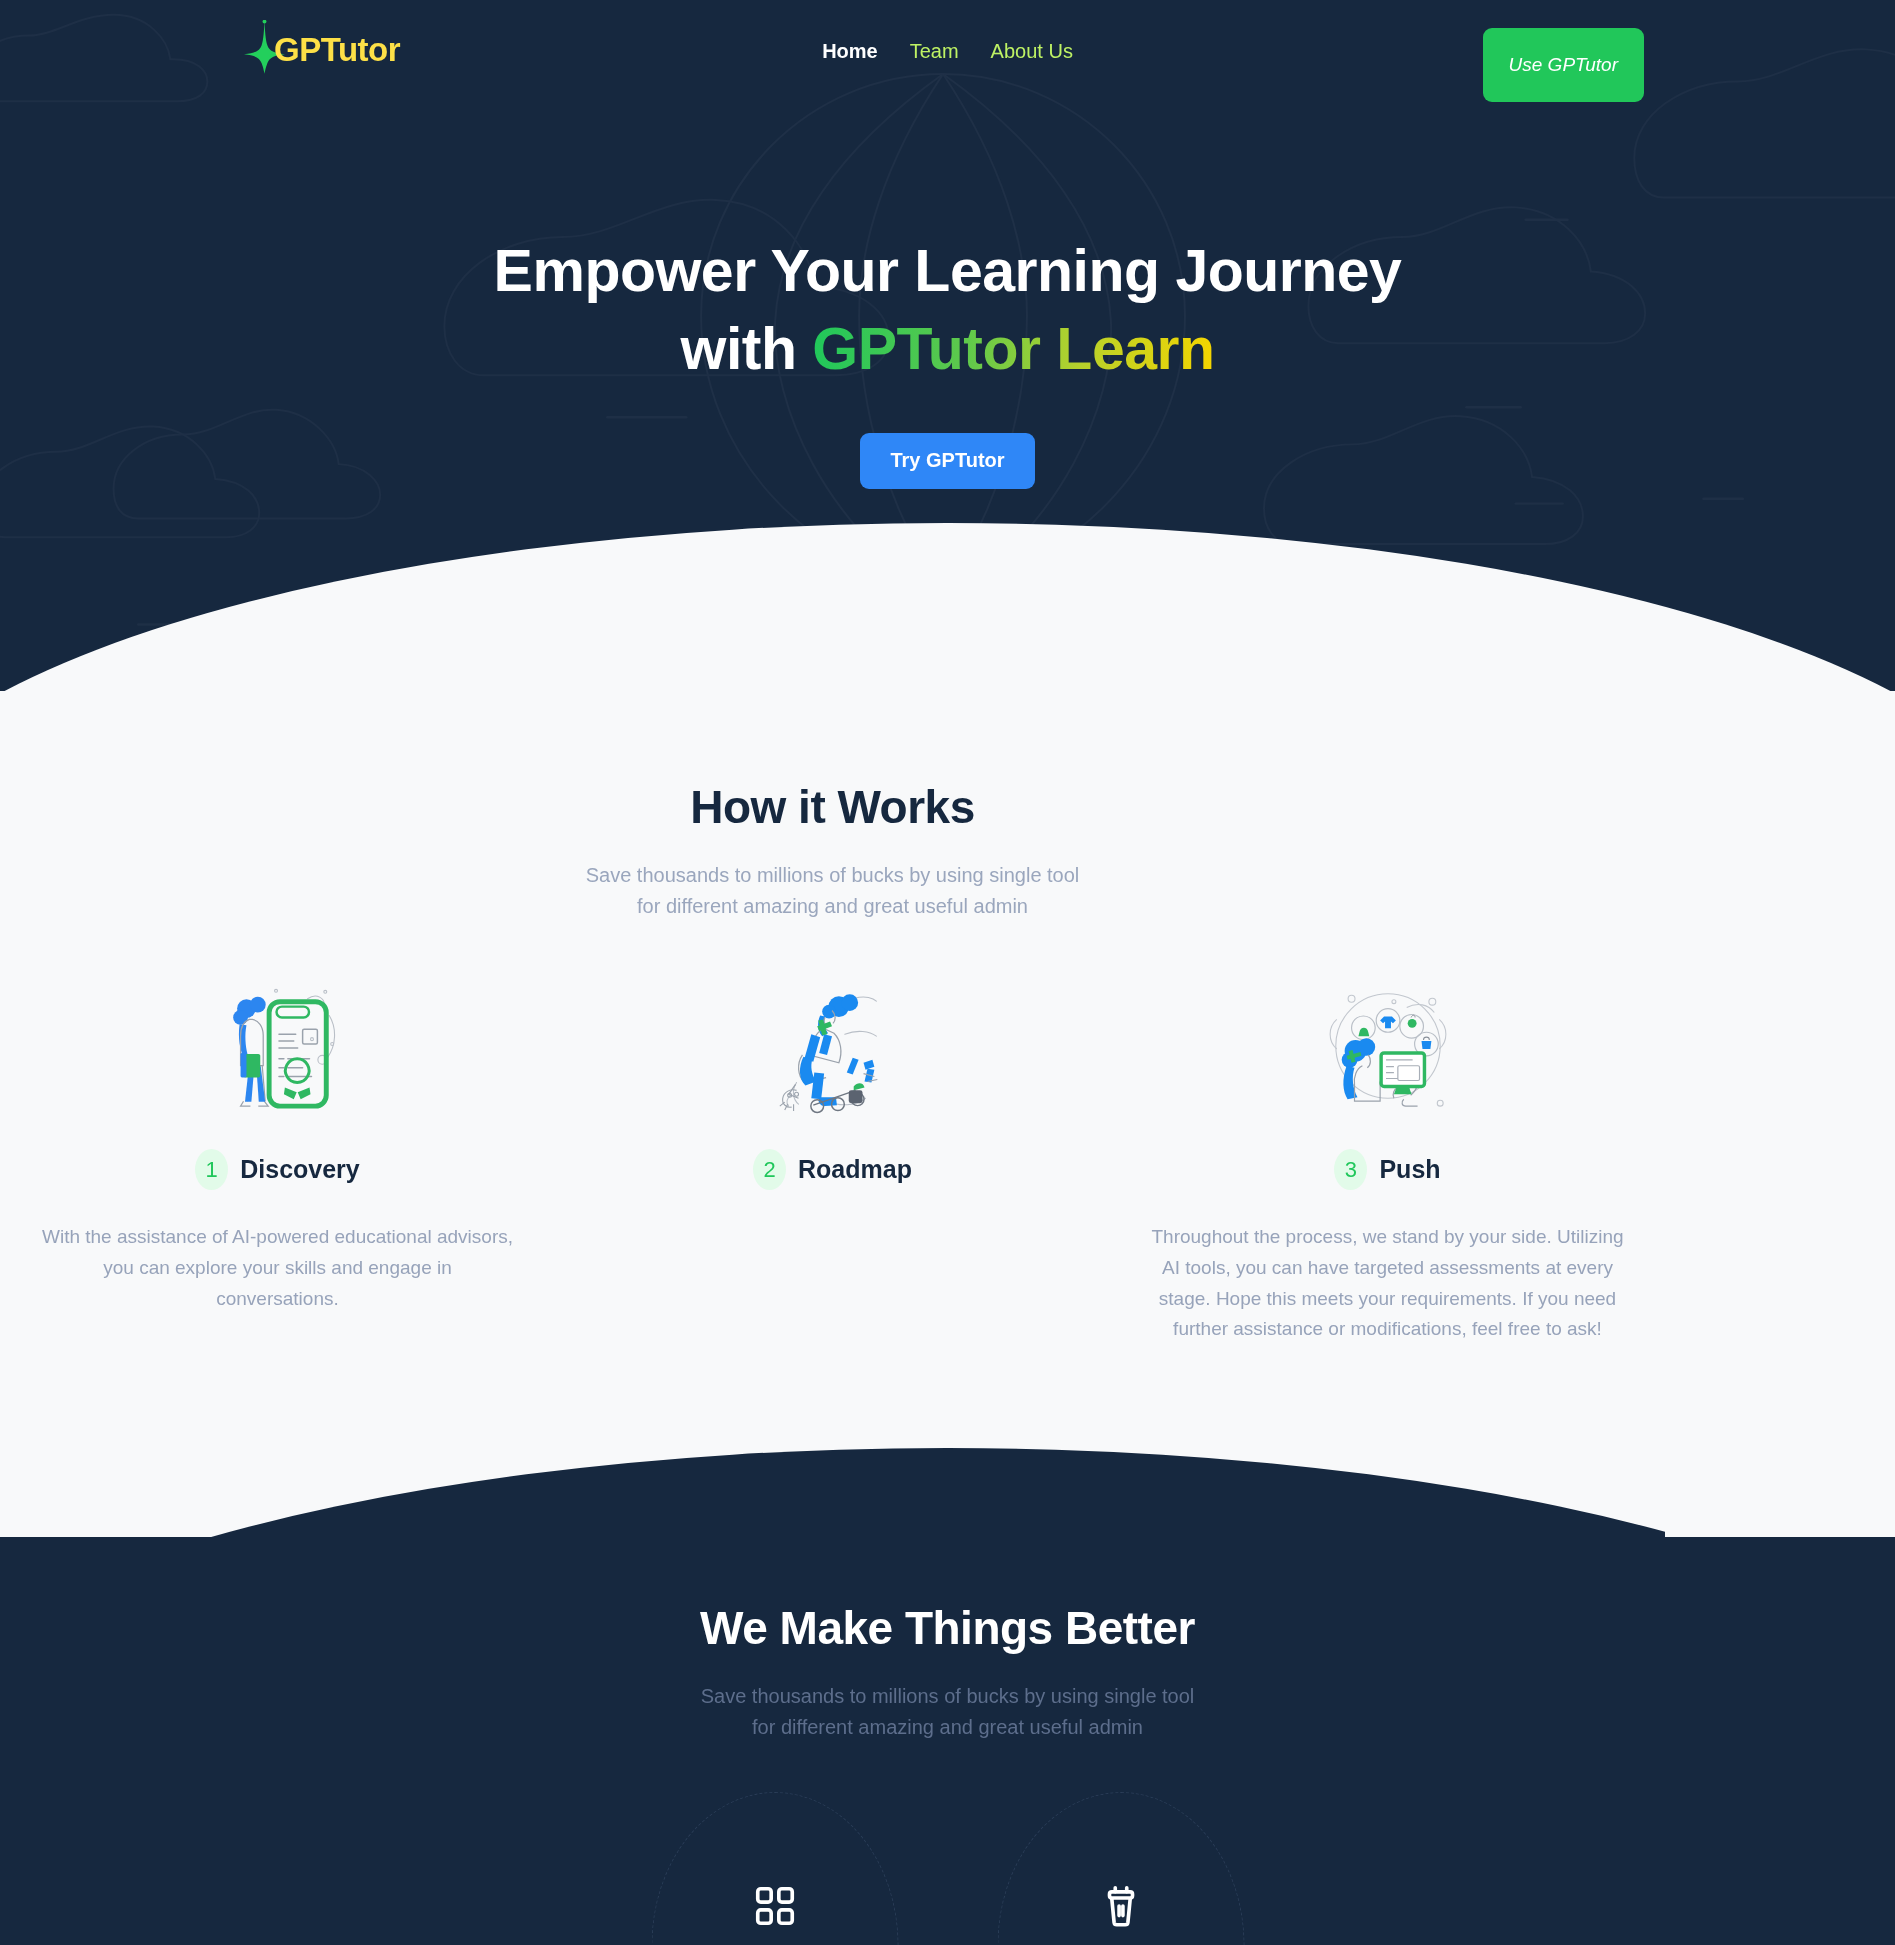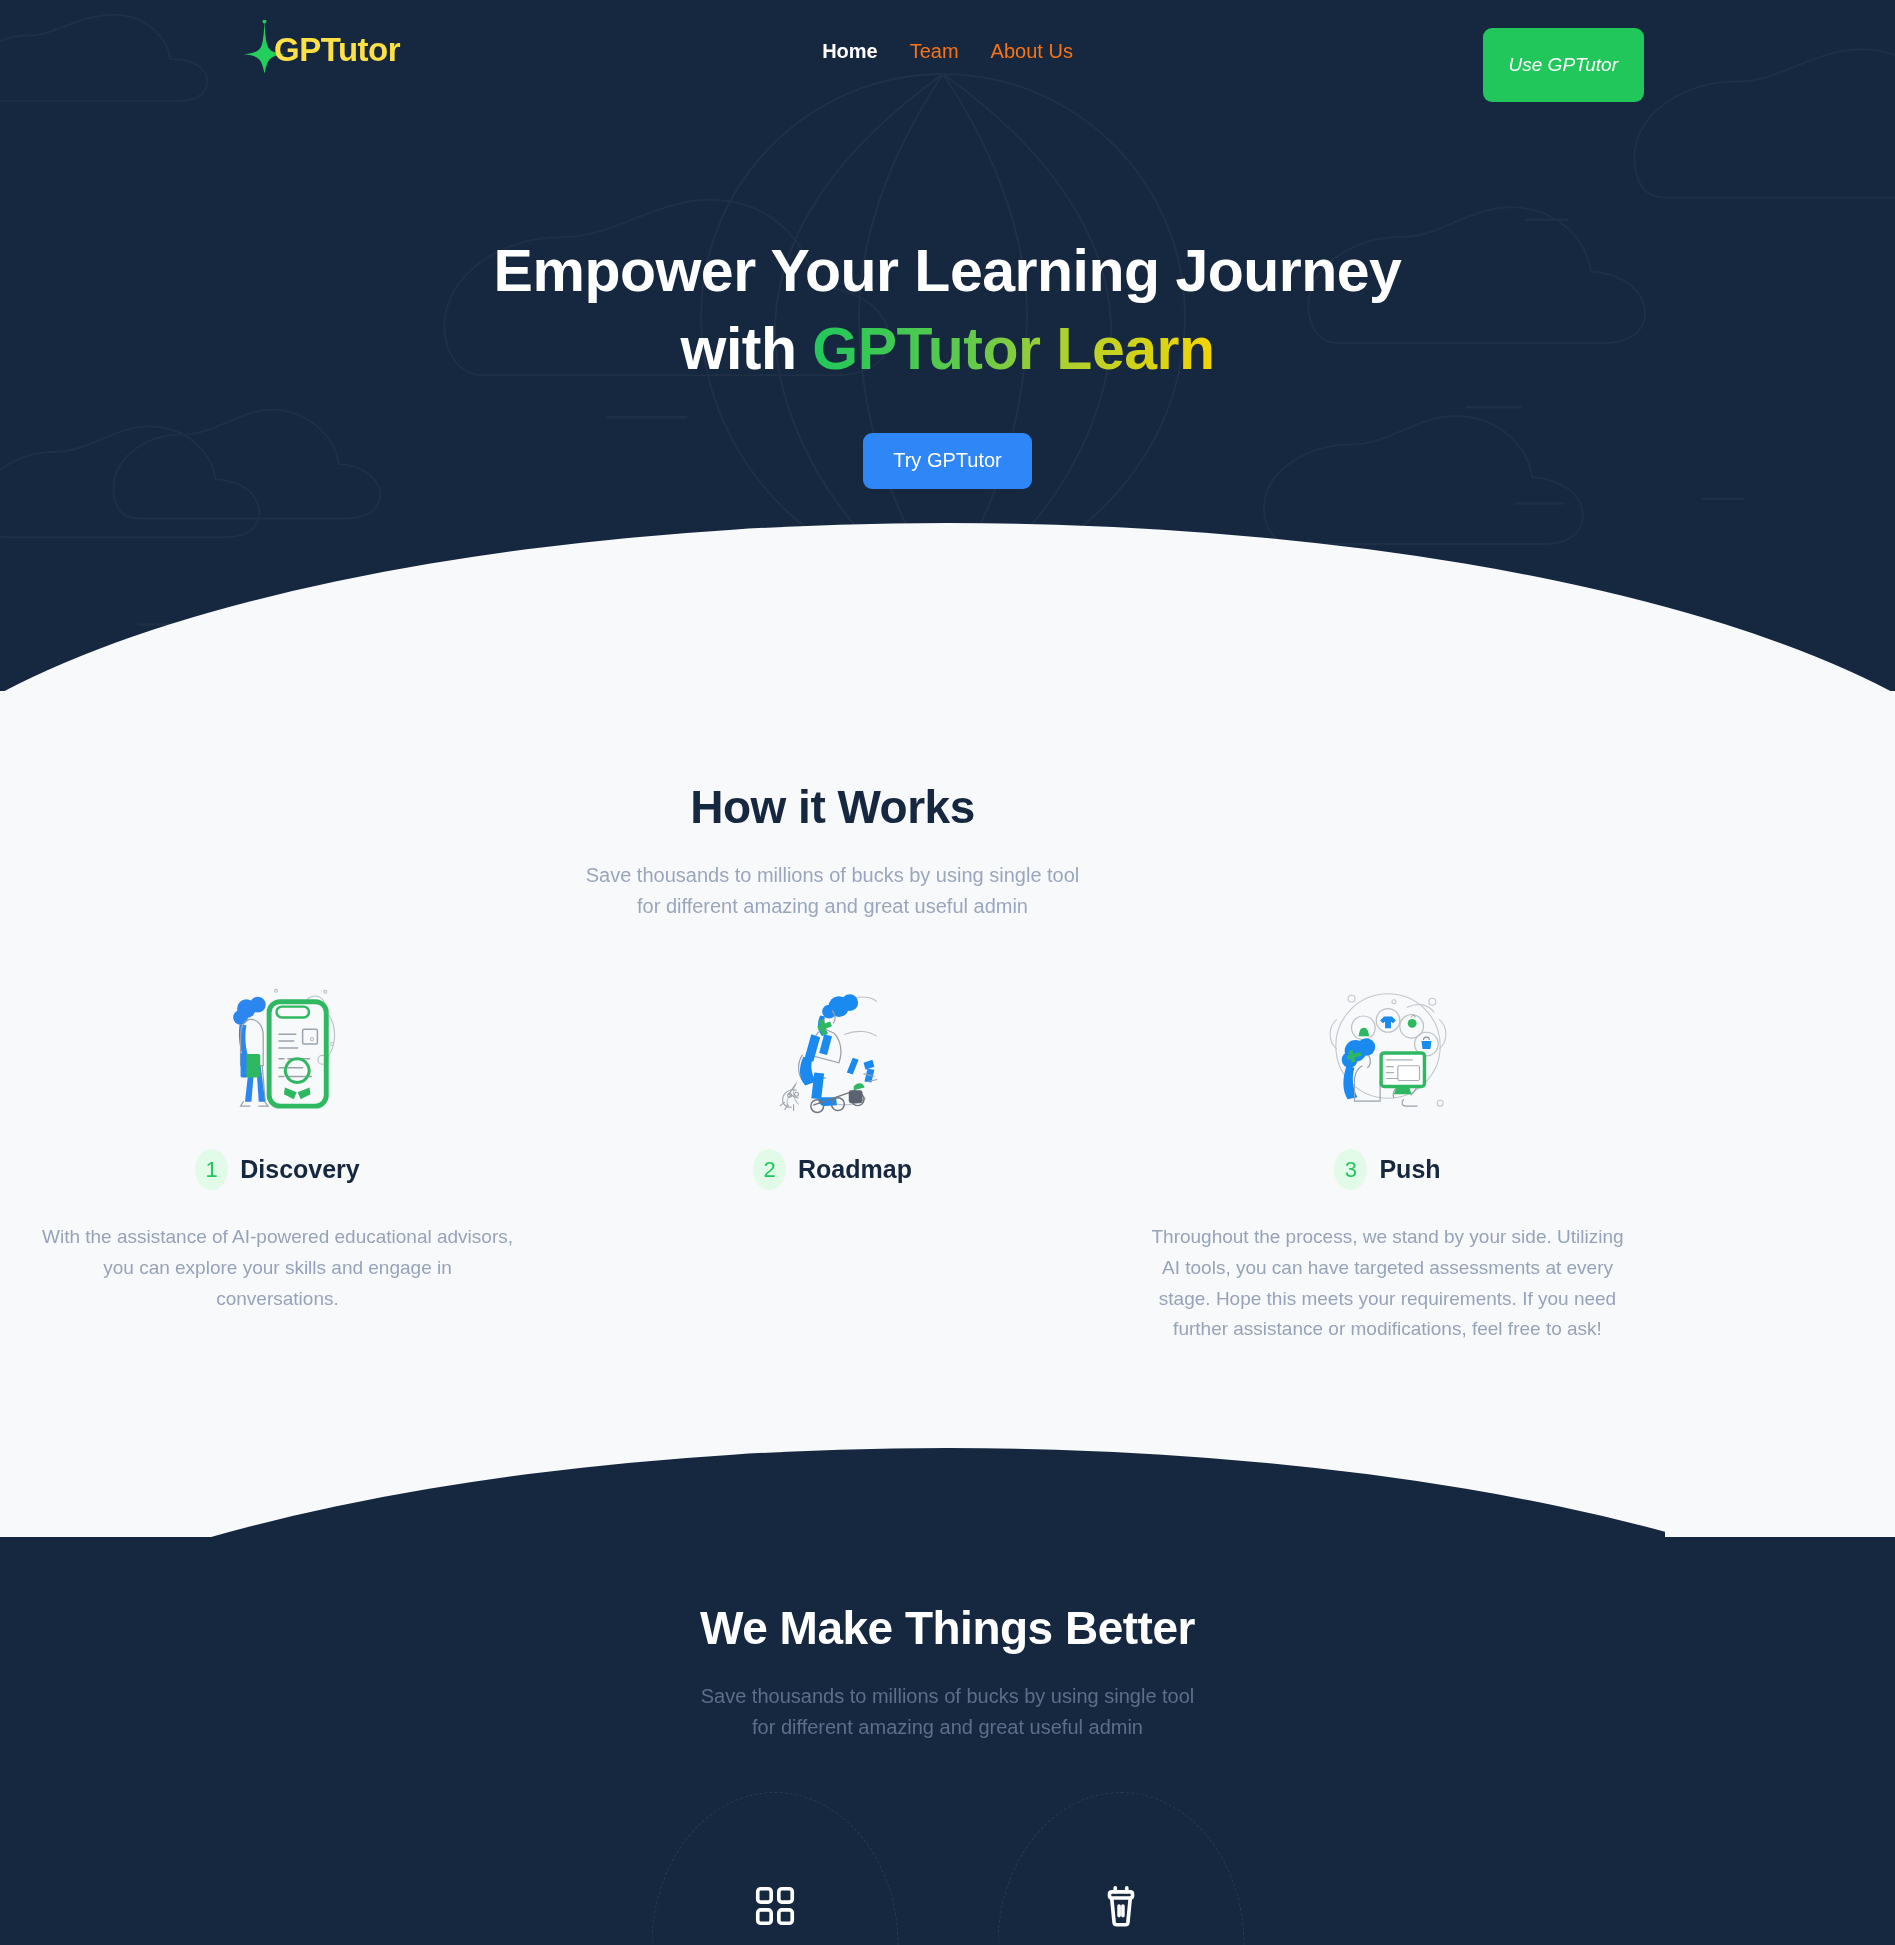--- a/index.html
+++ b/index.html
@@ -46,21 +46,21 @@
   .brand-spark{ width:41px; height:54px; margin-right:-5px; margin-top:1px; }
   .brand-text{
     font-size:33px; font-weight:700; color:#fde047;
     letter-spacing:-0.5px; line-height:1; margin-top:14px; margin-left:-6px;
   }
   .nav-links{
     position:absolute; left:50%; transform:translateX(-50%);
     top:40px; display:flex; gap:32px; align-items:center;
   }
   .nav-link{
-    font-size:20px; color:#f97316; font-weight:400; cursor:pointer;
+    font-size:20px; color:#bef264; font-weight:400; cursor:pointer;
     white-space:nowrap;
   }
   .nav-link.active{ color:#ffffff; font-weight:700; }
   .nav-cta{
     position:absolute; right:251px; top:28px;
     background:#21c75a; color:#fff; border:none; border-radius:9px;
     font-size:19px; font-weight:500; padding:26px 26px;
     font-family:inherit; cursor:pointer; white-space:nowrap;font-style:italic;
   }
 
@@ -74,21 +74,21 @@
     line-height:1.33; letter-spacing:-0.5px;
   }
   .grad-learn{
     background:linear-gradient(90deg,#20c75b 0%,#5ec94c 38%,#b6d12c 66%,#f5d500 100%);
     -webkit-background-clip:text; background-clip:text;
     -webkit-text-fill-color:transparent; color:transparent;
   }
   .hero-btn{
     margin-top:44px;
     background:#2f87f7; color:#fff; border:none; border-radius:9px;
-    font-size:20px; font-weight:400; padding:16.3px 30px;
+    font-size:20px; font-weight:700; padding:16.3px 30px;
     font-family:inherit; cursor:pointer;
   }
 
   
   .works{
     position:relative; width:1665px; background:#f8f9fa;
     padding-top:89px; padding-bottom:0; overflow:hidden;
   }
   .sec-title{
     text-align:center; font-size:46px; font-weight:700;

